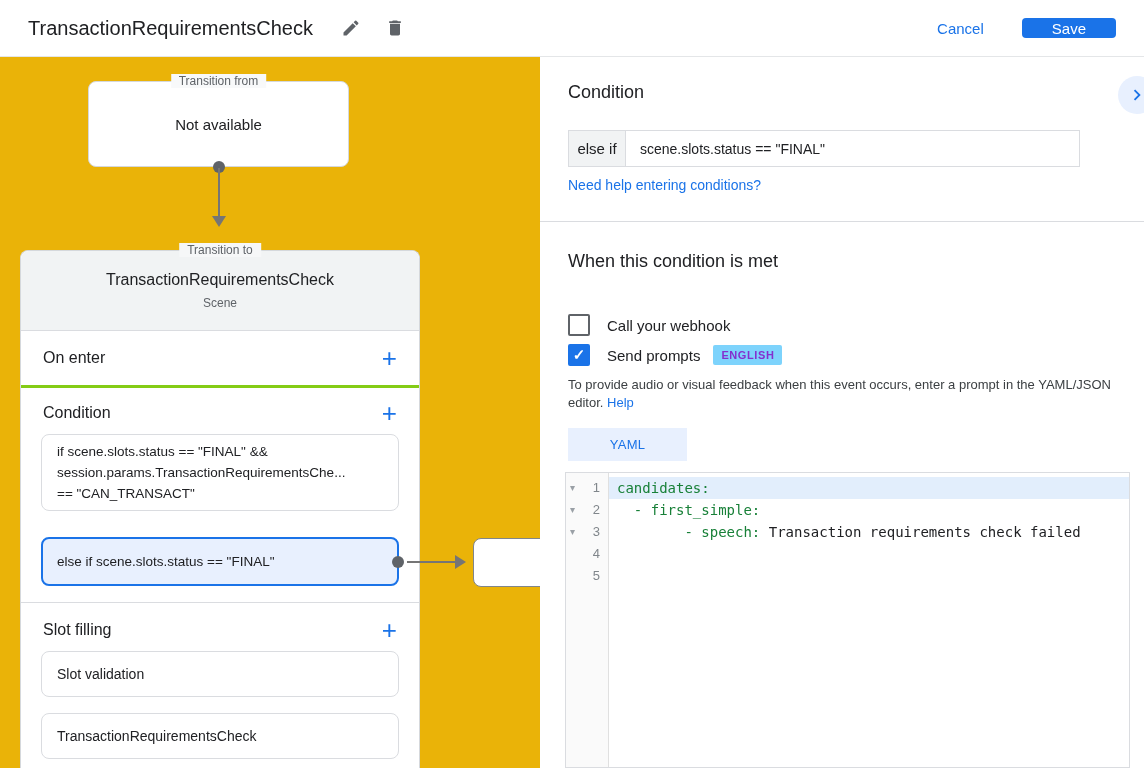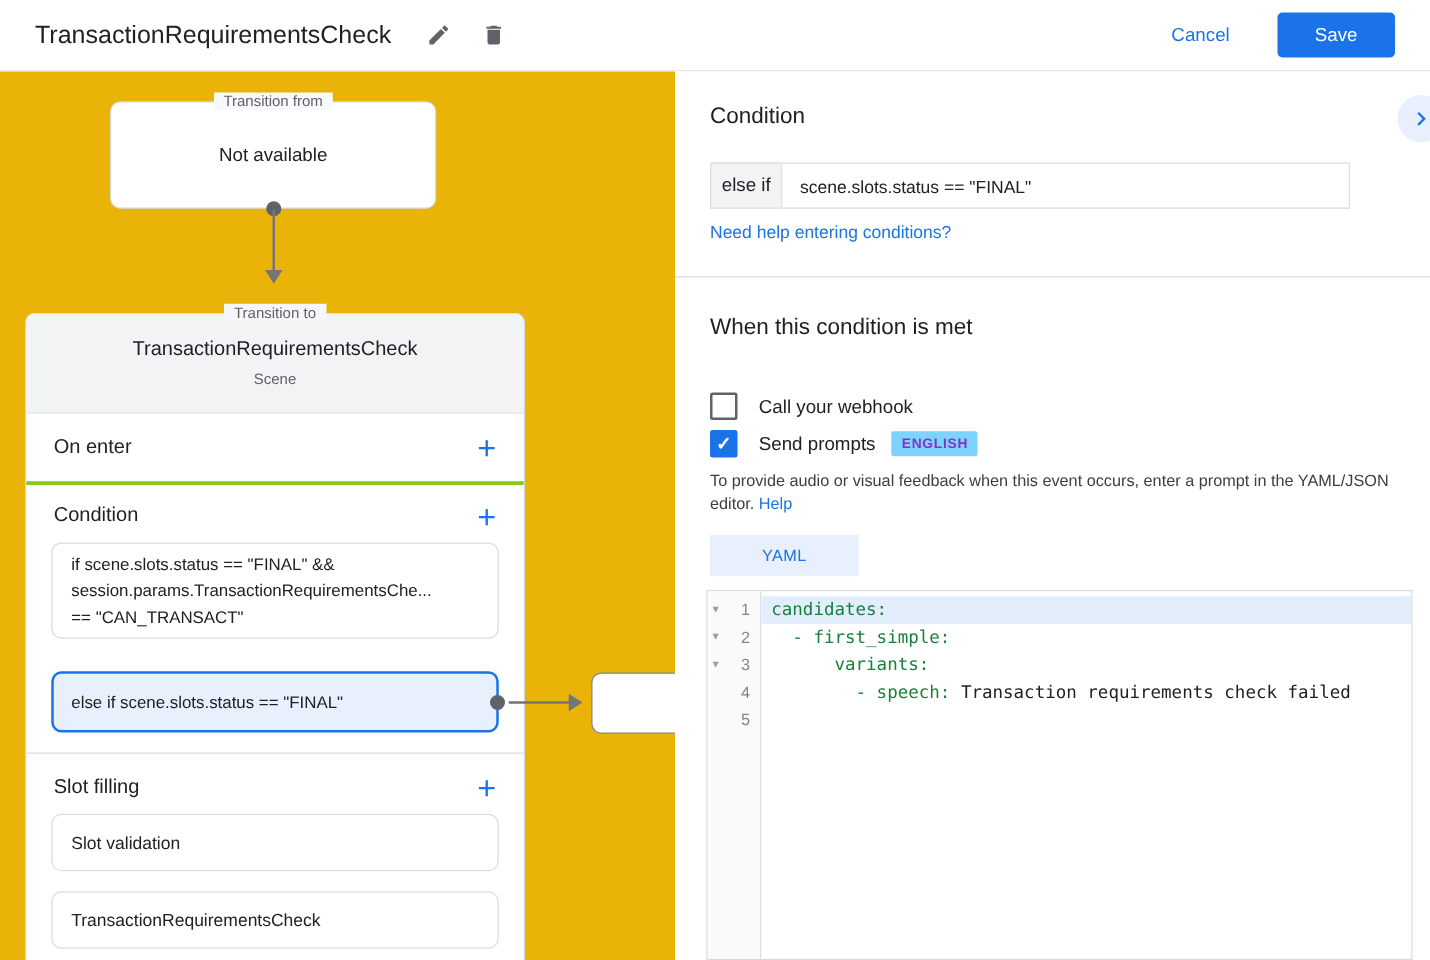--- a/index.html
+++ b/index.html
@@ -10,21 +10,21 @@
   
   .topbar { position:absolute; left:0; top:0; width:1144px; height:57px; background:#fff;
             border-bottom:1px solid #e4e6e8; display:flex; align-items:center; padding:0 28px; z-index:30; }
   .topbar-title { font-size:20px; color:#202124; margin-right:26px; }
   .icon-btn { width:24px; height:24px; border:none; background:transparent; cursor:pointer;
               display:flex; align-items:center; justify-content:center; margin-right:20px; }
   .icon-btn svg { fill:#5f6368; }
   .topbar-spacer { flex:1; }
   .cancel-btn { border:none; background:transparent; color:#1a73e8; font-size:15px; font-weight:500;
                 font-family:inherit; margin-right:38px; cursor:pointer; }
-  .save-btn { background:#1a73e8; color:#fff; border:none; border-radius:4px; height:36px;
+  .save-btn { background:#1a73e8; color:#fff; border:none; border-radius:4px; height:20px;
               padding:0 30px; font-size:15px; font-weight:500; font-family:inherit; cursor:pointer; }
 
   
   .canvas { position:absolute; left:0; top:57px; width:540px; height:711px; background:#eab308; overflow:hidden; }
 
   .legend { position:absolute; top:-8px; left:50%; transform:translateX(-50%); background:#f8f9fa;
             padding:0 8px; font-size:12px; color:#5f6368; white-space:nowrap; }
 
   .tf-box { position:absolute; left:88px; top:24px; width:261px; height:86px; background:#fff;
             border:1px solid #d5d8dc; border-radius:8px; display:flex; align-items:center; justify-content:center; }
@@ -238,20 +238,19 @@
       <div class="gutter">
         <div class="g-row"><span class="g-arrow">▾</span><span>1</span></div>
         <div class="g-row"><span class="g-arrow">▾</span><span>2</span></div>
         <div class="g-row"><span class="g-arrow">▾</span><span>3</span></div>
         <div class="g-row"><span>4</span></div>
         <div class="g-row"><span>5</span></div>
       </div>
       <div class="code">
         <div class="c-row hl"><span class="tok-key">candidates:</span></div>
         <div class="c-row"><span class="tok-key">  - first_simple:</span></div>
-        <div class="c-row"><span class="tok-key">      variants:</span></div>
         <div class="c-row"><span class="tok-key">        - speech:</span><span class="tok-text"> Transaction requirements check failed</span></div>
         <div class="c-row"></div>
       </div>
     </div>
   </div>
 
 </div>
 
 </body></html>

